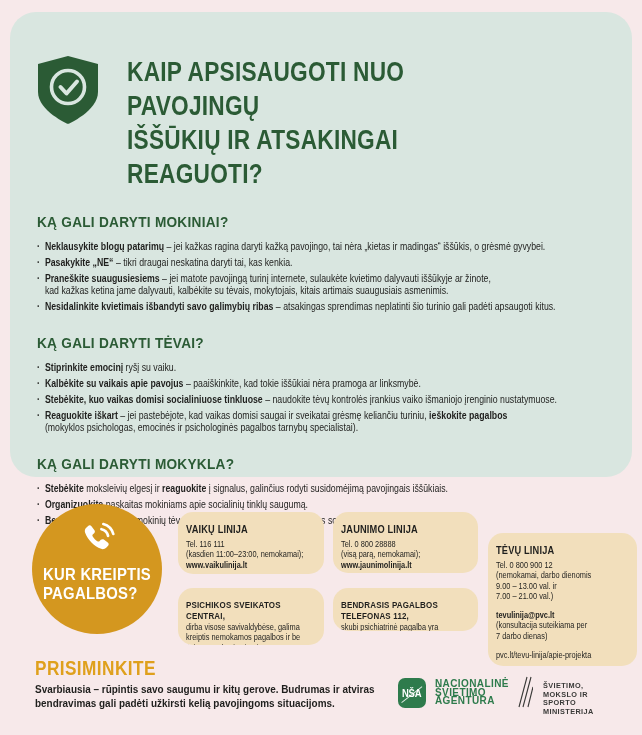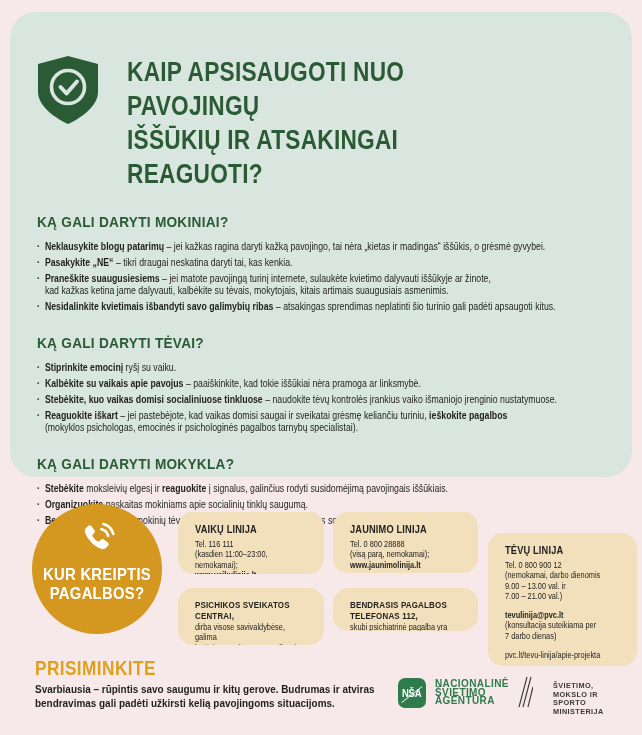--- a/index.html
+++ b/index.html
@@ -37,30 +37,29 @@
     font-size:10px;line-height:11.5px;white-space:pre-line;
   }
   li.bullet::before{content:"·";position:absolute;left:0;top:0;font-weight:bold;}
   .b{font-weight:bold;}
   
   .help{position:absolute;left:0;top:477px;width:642px;height:178px;}
   .help-badge{
     position:absolute;left:32px;top:27px;width:130px;height:130px;border-radius:50%;
     background:#d4971f;color:#fff;display:flex;flex-direction:column;
     align-items:center;justify-content:flex-start;padding-top:17px;box-sizing:border-box;
-    text-align:center;
   }
   .help-badge .phone{width:38px;height:38px;margin-bottom:6px;}
   .help-badge .badge-text{
     font-weight:bold;font-size:16.5px;line-height:19px;letter-spacing:.3px;
     white-space:pre-line;transform:scaleX(.9);transform-origin:center top;
   }
   .hcard{
     position:absolute;background:#f2dfbc;border-radius:15px;box-sizing:border-box;
-    padding:11px 17px;overflow:hidden;
+    padding:11px 8px;overflow:hidden;
   }
   .card-a{left:178px;top:35px;width:146px;height:62px;}
   .card-b{left:178px;top:111px;width:146px;height:57px;}
   .card-c{left:333px;top:35px;width:145px;height:61px;}
   .card-d{left:333px;top:111px;width:145px;height:43px;}
   .card-e{left:488px;top:35px;width:149px;height:133px;margin-top:21px;}
   .card-inner{width:120%;transform:scaleX(.84);transform-origin:left top;}
   .ctitle{font-weight:bold;font-size:11px;line-height:12px;margin:0 0 4px 0;
     letter-spacing:.2px;white-space:pre-line;}
   .ctitle.small{font-size:9.5px;line-height:11px;margin-bottom:1px;}
@@ -89,21 +88,21 @@
     content:"";position:absolute;left:4px;bottom:5px;width:26px;height:1.2px;
     background:rgba(255,255,255,.85);transform:rotate(-38deg);transform-origin:left bottom;
   }
   .nsa-label{
     margin-left:9px;color:#2e7b4c;font-weight:bold;font-size:10px;line-height:8.6px;
     letter-spacing:.4px;white-space:pre-line;padding-top:2px;
   }
   .ministry-logo{position:absolute;left:517px;top:20px;display:flex;align-items:flex-start;}
   .ministry-slashes{width:16px;height:34px;flex:none;}
   .ministry-label{
-    margin-left:20px;color:#3a3a38;font-weight:bold;font-size:7.3px;line-height:8.6px;
+    margin-left:10px;color:#3a3a38;font-weight:bold;font-size:7.3px;line-height:8.6px;
     letter-spacing:.4px;white-space:pre-line;padding-top:7px;
   }
 </style>
 </head>
 <body>
 
 <div class="mint-card">
   <div class="header-row">
     <div class="shield-wrap">
       <svg width="62" height="70" viewBox="0 0 62 70" aria-hidden="true">

